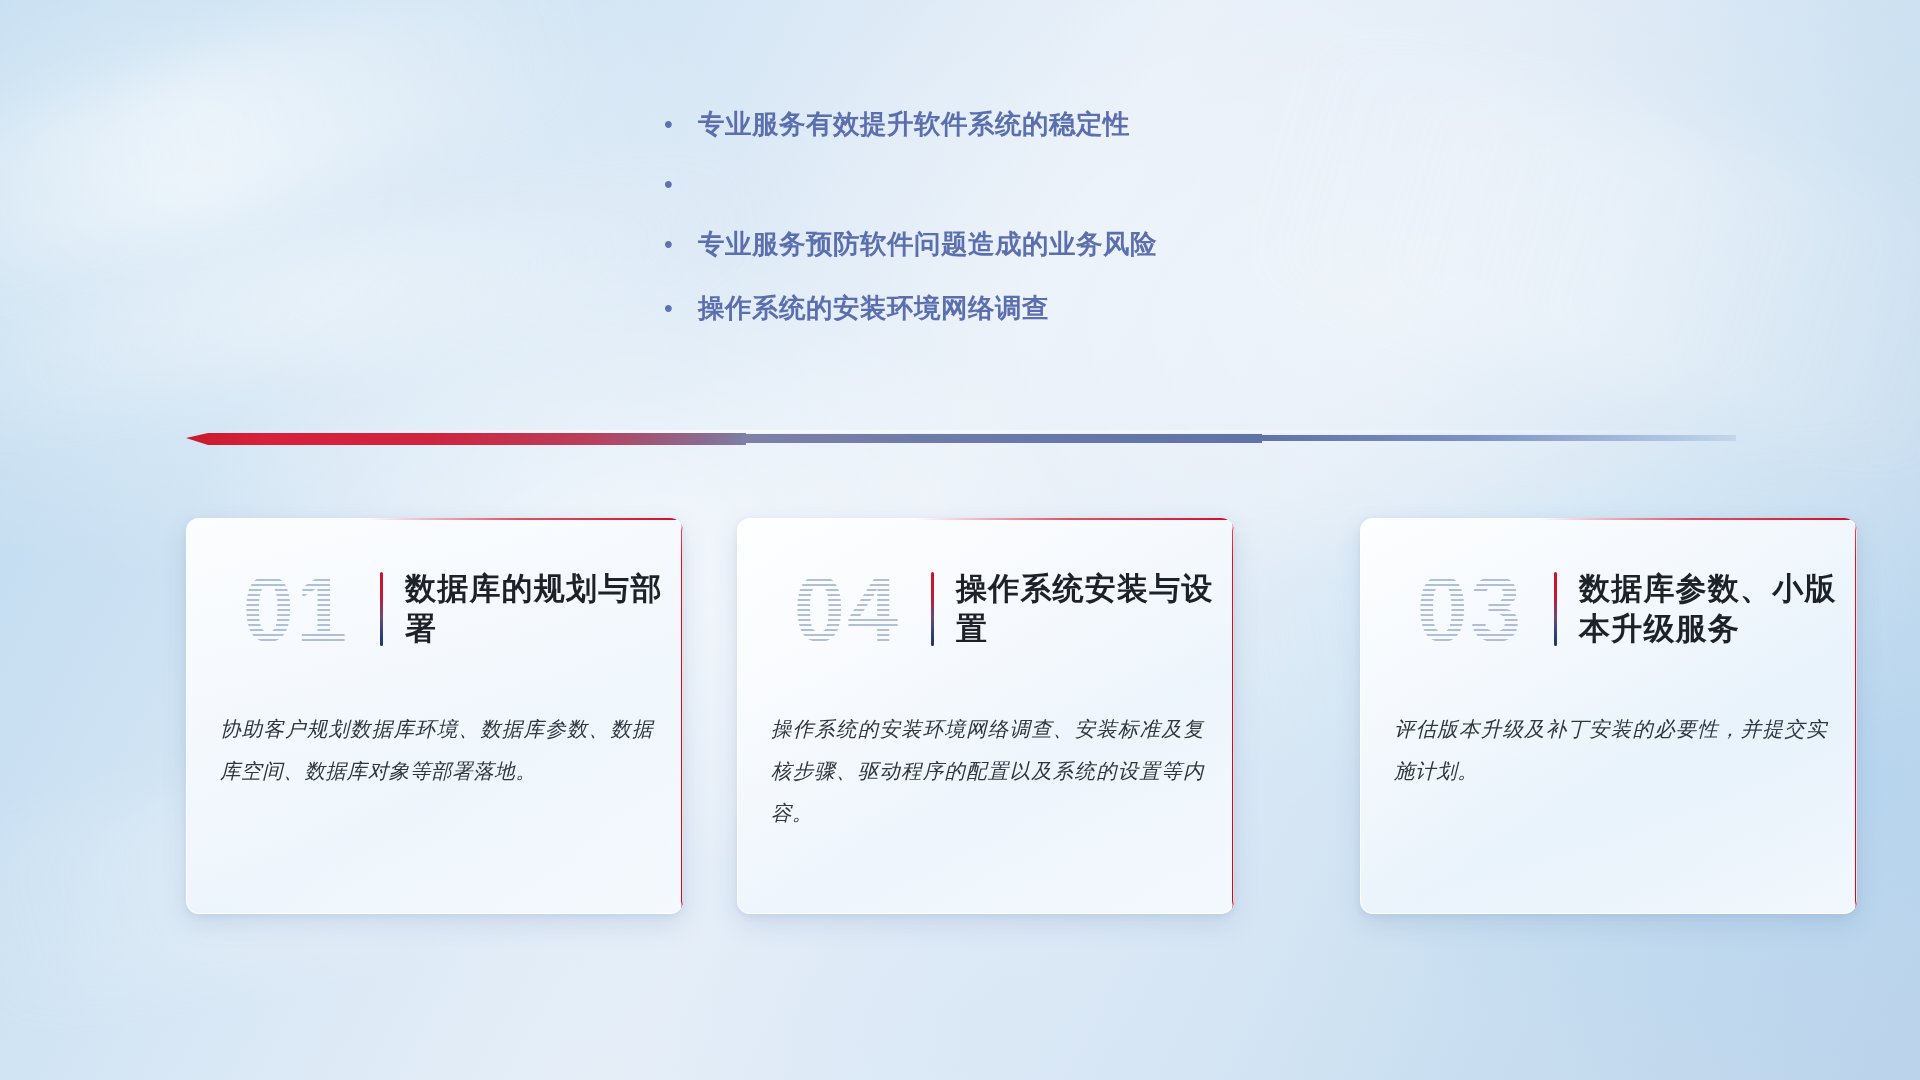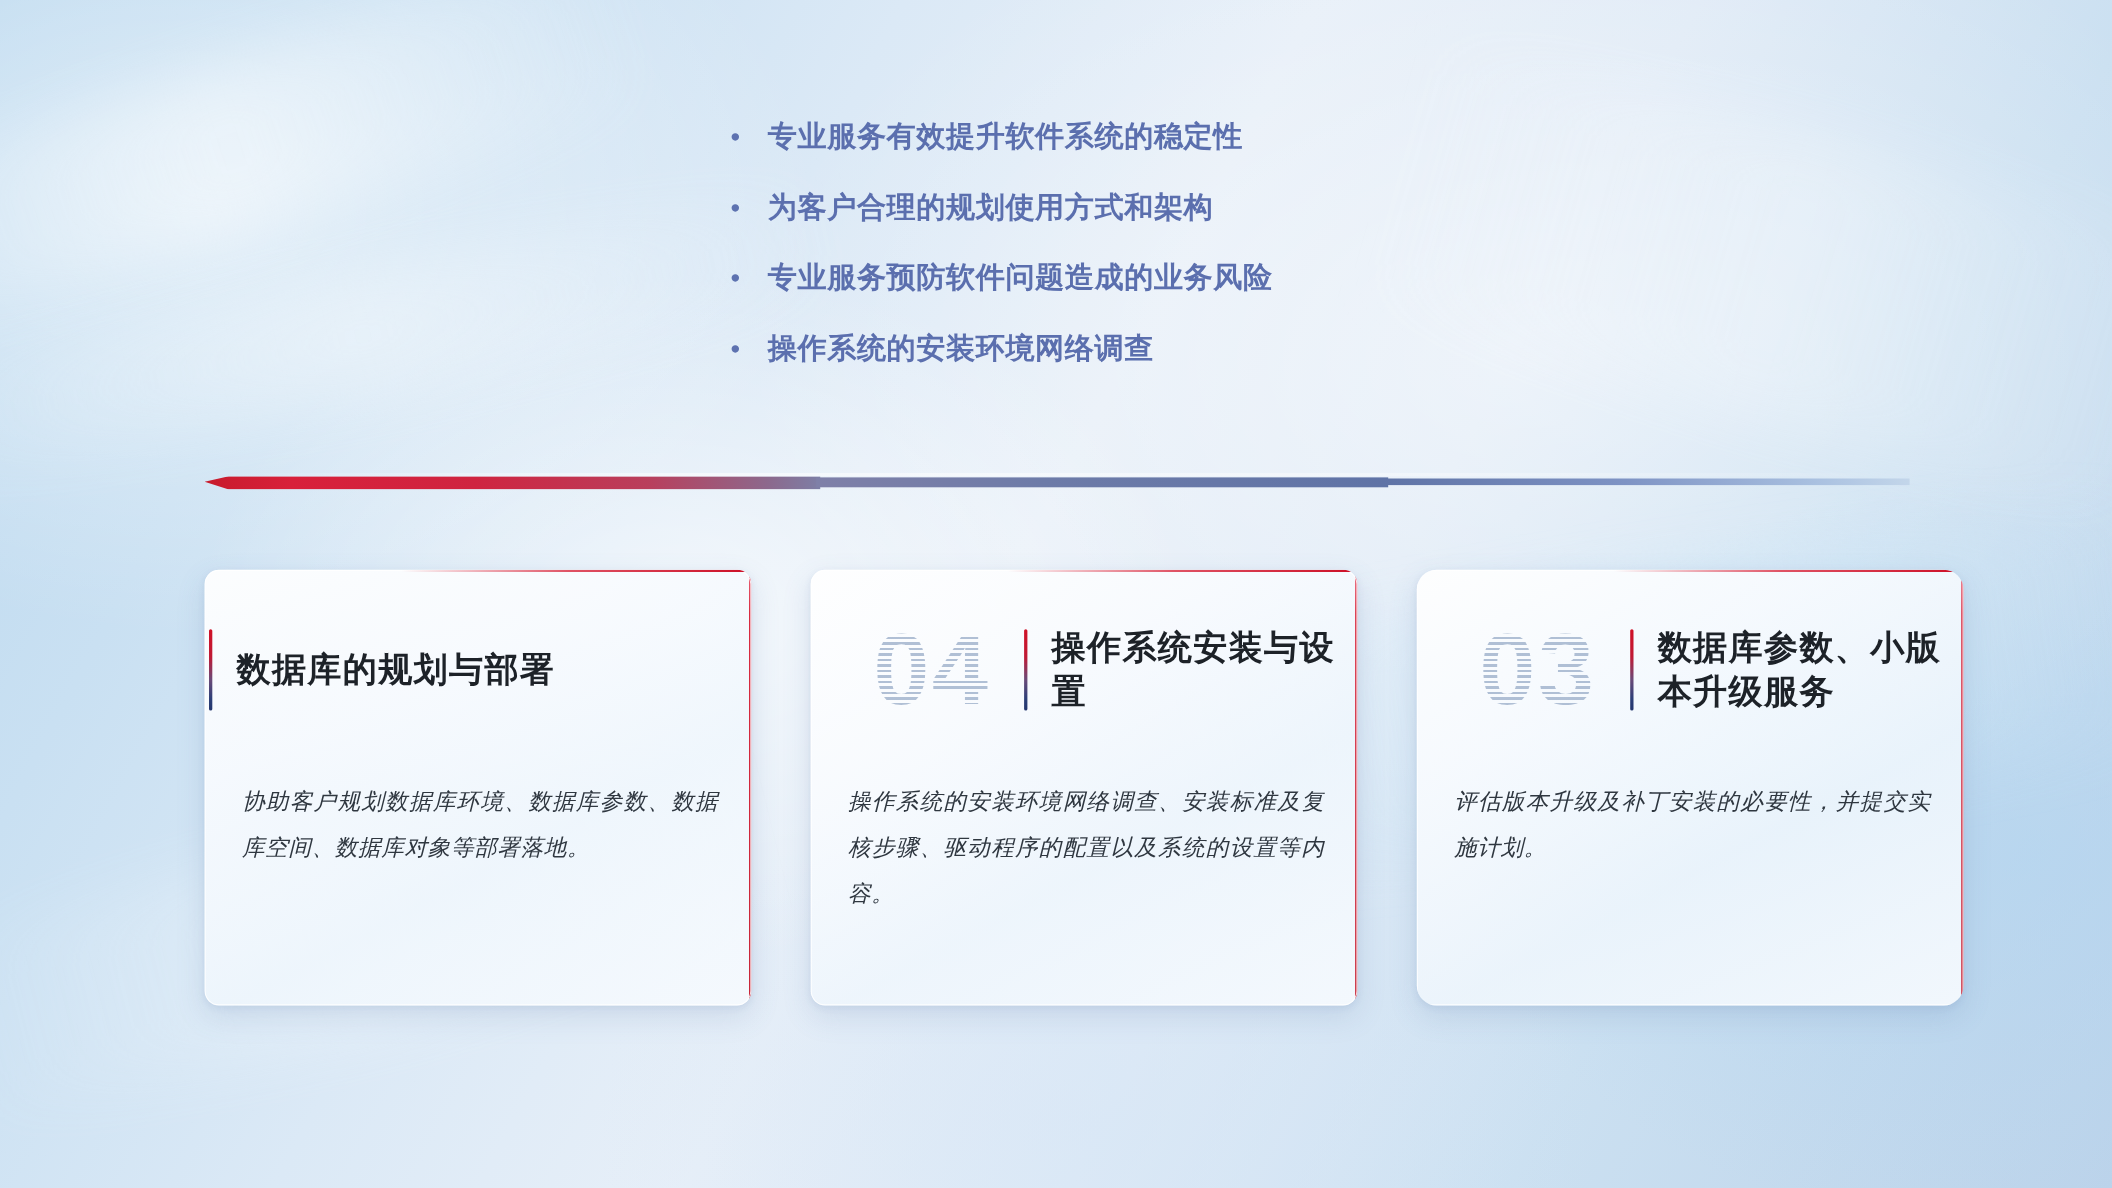--- a/index.html
+++ b/index.html
@@ -63,21 +63,21 @@
   .card::before{ 
     content:"";position:absolute;right:0;top:0;width:2.4px;height:100%;
     background:linear-gradient(180deg,#e8566c 0%,#d5142c 10%,#cc0f26 55%,#c20f24 100%);
   }
   .card::after{
     content:"";position:absolute;left:36%;top:0;right:0;height:2.2px;
     background:linear-gradient(90deg,rgba(220,60,85,0) 0%,rgba(214,25,48,.75) 48%,#cc0f26 100%);
   }
   .card-1{left:186px;}
   .card-2{left:737px;}
-  .card-3{left:1288px;border-radius:18px;}
+  .card-3{left:1360px;}
   .card-inner{position:absolute;inset:0;border-radius:13px;
     border:1px solid rgba(255,255,255,.85);pointer-events:none;}
 
   .card-head{position:absolute;left:0;top:28px;width:100%;height:126px;
              display:flex;align-items:center;}
   .card-num{
     position:relative;width:160px;flex:0 0 160px;margin-left:30px;height:110px;
     font-size:92px;font-weight:800;line-height:110px;letter-spacing:2px;
     color:#b9c8dc;text-align:center;
     -webkit-background-clip:text;background-clip:text;
@@ -114,21 +114,20 @@
 
   <div class="bullets">
 
     <div class="bullet-row">
       <span class="bullet-dot">•</span>
       <span class="bullet-text">专业服务有效提升软件系统的稳定性</span>
     </div>
 
     <div class="bullet-row">
       <span class="bullet-dot">•</span>
-      <span class="bullet-text">为客户合理的规划使用方式和架构</span>
     </div>
 
     <div class="bullet-row">
       <span class="bullet-dot">•</span>
       <span class="bullet-text">专业服务预防软件问题造成的业务风险</span>
     </div>
 
     <div class="bullet-row">
       <span class="bullet-dot">•</span>
       <span class="bullet-text">操作系统的安装环境网络调查</span>
@@ -141,20 +140,21 @@
     <div class="divider-mid"></div>
     <div class="divider-blue"></div>
     <div class="divider-gloss"></div>
   </div>
 
   <div class="cards">
 
     <div class="card card-1">
       <div class="card-inner"></div>
       <div class="card-head">
+        <div class="card-num">01</div>
         <div class="card-bar"></div>
         <div class="card-title">数据库的规划与部署</div>
       </div>
       <div class="card-body">协助客户规划数据库环境、数据库参数、数据库空间、数据库对象等部署落地。</div>
     </div>
 
     <div class="card card-2">
       <div class="card-inner"></div>
       <div class="card-head">
         <div class="card-num">04</div>

